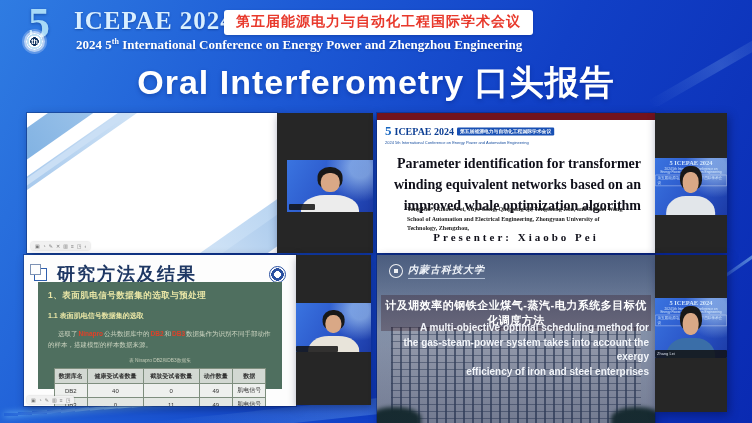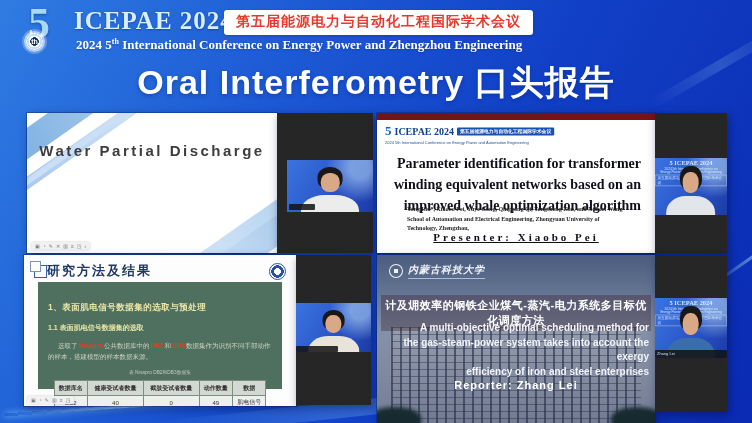--- a/index.html
+++ b/index.html
@@ -90,34 +90,34 @@
   .m5{font-family:"Liberation Serif",serif;font-weight:bold;font-size:13px;color:#1565c0;}
   .m-brand{font-family:"Liberation Serif",serif;font-weight:bold;font-size:10px;color:#0d3f94;}
   .m-badge{background:#1850b4;color:#fff;font-weight:bold;font-size:8px;transform:scale(.6);
     transform-origin:0 50%;padding:1px 5px;border-radius:2px;white-space:nowrap;}
   .m-sub{font-size:8px;transform:scale(.5);transform-origin:0 0;color:#1a50a0;white-space:nowrap;margin-top:1px;}
   .q2-title{position:absolute;left:14px;right:14px;top:40px;text-align:right;
     font-family:"Liberation Serif",serif;font-weight:bold;font-size:14px;color:#10101a;line-height:1.5;}
   .q2-authors{position:absolute;left:30px;right:26px;top:92px;
     font-family:"Liberation Serif",serif;font-weight:bold;font-size:6px;color:#222;line-height:1.6;}
   .q2-presenter{position:absolute;left:0;top:118px;width:100%;text-align:center;
-    font-family:"Liberation Serif",serif;font-weight:bold;font-size:11px;letter-spacing:3px;color:#10101a;text-decoration:underline;}
+    font-family:"Liberation Serif",serif;font-weight:bold;font-size:11px;letter-spacing:3px;color:#10101a;}
 
   
   .q3{left:24px;top:255px;width:272px;height:151px;background:#fdfdfd;overflow:hidden;}
   .q3-head{position:absolute;left:10px;top:7px;right:10px;display:flex;align-items:center;}
   .q3-ico{position:relative;width:11px;height:11px;border:1.5px solid #2f5fae;background:#fff;}
   .q3-ico::after{content:"";position:absolute;left:-5px;top:-5px;width:9px;height:9px;
     border:1.5px solid #7d92b4;background:#fdfdfd;}
-  .q3-title{font-family:"Liberation Serif",serif;font-weight:bold;font-size:13px;
+  .q3-title{margin-left:10px;font-family:"Liberation Serif",serif;font-weight:bold;font-size:18px;
     letter-spacing:2px;color:#1f3864;}
   .q3-seal{margin-left:auto;width:15px;height:15px;border-radius:50%;
     background:radial-gradient(circle,#fff 0 30%,#2a50a0 32% 58%,#fff 60%);border:1px solid #2a50a0;}
   .q3-green{position:absolute;left:14px;right:14px;top:27px;bottom:17px;background:#4f6f5f;
-    padding:20px 10px;box-sizing:border-box;color:#ccd4c0;}
+    padding:8px 10px;box-sizing:border-box;color:#ccd4c0;}
   .g-sec1{color:#e9e6a6;font-weight:bold;font-size:8.5px;letter-spacing:.5px;}
   .g-sec11{color:#e9e6a6;font-weight:bold;font-size:7px;margin-top:9px;}
   .g-para{font-size:6.5px;line-height:1.7;margin-top:7px;text-indent:10px;}
   .g-para .red{color:#e04028;font-weight:bold;margin:0 1px;}
   .g-cap{text-align:center;font-size:8px;transform:scale(.6);color:#c4ccb8;margin-top:5px;}
   table.gt{width:95%;margin:2px auto 0;border-collapse:collapse;font-size:6px;color:#333;text-align:center;}
   table.gt th{background:#d2d8d2;border:1px solid #7e8e7e;padding:2.5px 1px;font-weight:bold;}
   table.gt td{background:#eef0ee;border:1px solid #7e8e7e;padding:2px 1px;}
   table.gt tr.alt td{background:#e3e7e3;}
 
@@ -166,21 +166,20 @@
 
   <div class="page-title">Oral Interferometry  口头报告</div>
 
   <div class="win q1">
     <div class="rib r1"></div>
     <div class="rib r2"></div>
     <div class="rib r3"></div>
     <div class="rib r4"></div>
     <div class="rib r5"></div>
     <div class="q1-title">
-      <div>Water Partial Discharge</div>
     </div>
     <div class="mini-toolbar">
       <span>▣</span>
       <span>◔</span>
       <span>✎</span>
       <span>✕</span>
       <span>▥</span>
       <span>≡</span>
       <span>◳</span>
       <span>‹</span>
@@ -302,21 +301,20 @@
     <div class="q4-univ">
       <div class="q4-seal"></div>
       <div class="q4-univ-name">内蒙古科技大学</div>
     </div>
     <div class="q4-cn">计及㶲效率的钢铁企业煤气-蒸汽-电力系统多目标优化调度方法</div>
     <div class="q4-en">
       <div>A multi-objective optimal scheduling method for</div>
         <div>the gas-steam-power system takes into account the exergy</div>
         <div>efficiency of iron and steel enterprises</div>
     </div>
-    <div class="q4-rep">Reporter:  Zhang Lei</div>
   </div>
   <div class="panel" style="left:655px;top:255px;width:72px;height:157px;">
     <div class="cam" style="left:0;top:43px;width:72px;height:60px;--shirt:#3a6ea8;">
       <div class="bdrop">
         <div class="b1">5 ICEPAE 2024</div>
         <div class="b2">2024 5th International Conference on</div>
         <div class="b3">Energy Power and Automation Engineering</div>
         <div class="b4">第五届能源电力与自动化工程国际学术会议</div>
       </div>
       <div class="person">

